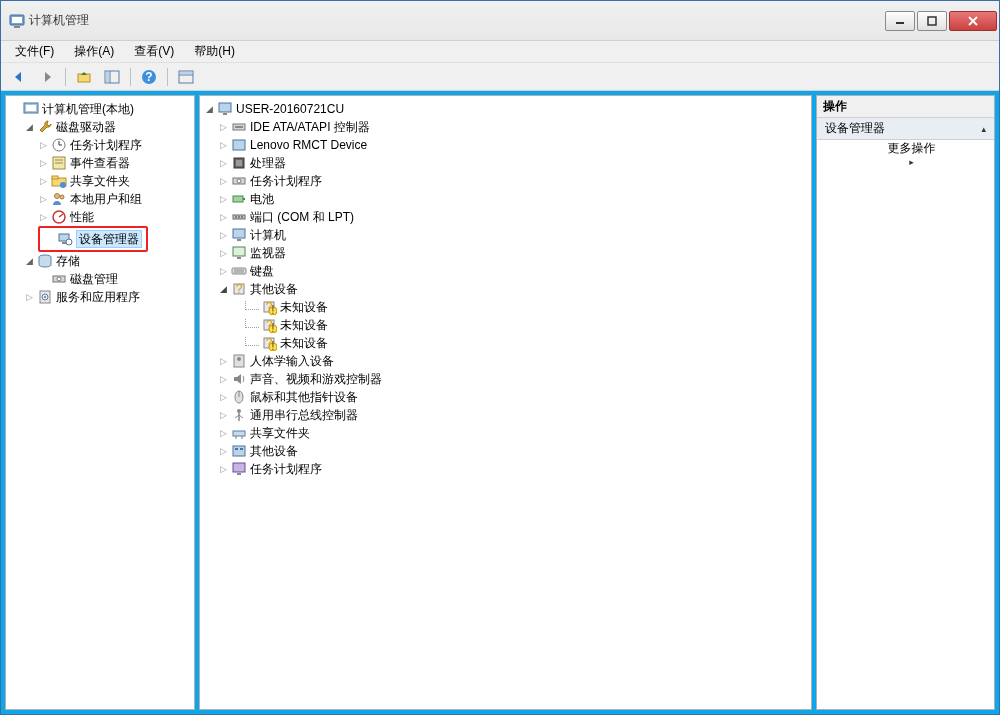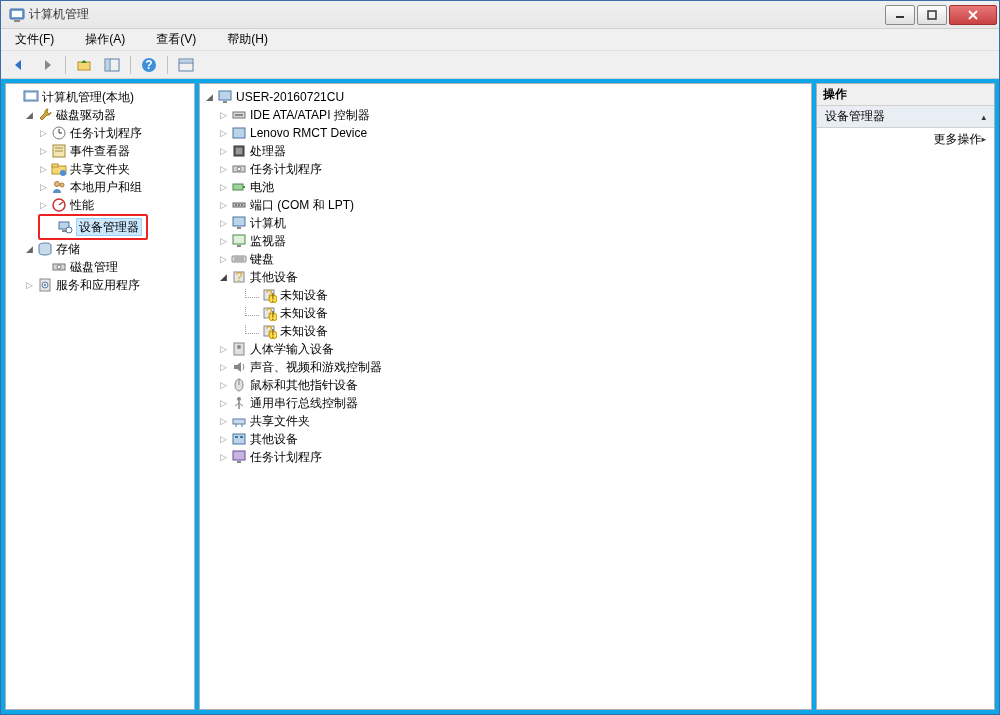--- a/index.html
+++ b/index.html
@@ -1,28 +1,28 @@
 <!DOCTYPE html>
 <html><head>
   <meta charset="utf-8">
   <style>
     * { margin: 0; padding: 0; box-sizing: border-box; font-family: "Microsoft YaHei", "SimSun", Tahoma, sans-serif; font-size: 12px; }
     body { background: #fff; width: 1000px; height: 715px; overflow: hidden; position: relative; }
 
     .window { width: 1000px; height: 715px; border: 1px solid #3a6ea5; background: #fff; display: flex; flex-direction: column; }
 
-    .titlebar { height: 28px; background: linear-gradient(to bottom, #f0f0f0 0%, #e8e8e8 100%); display: flex; align-items: center; padding: 0 2px; border-bottom: 1px solid #d0d0d0; }
+    .titlebar { height: 40px; background: linear-gradient(to bottom, #f0f0f0 0%, #e8e8e8 100%); display: flex; align-items: center; padding: 0 2px; border-bottom: 1px solid #d0d0d0; }
     .titlebar-icon { width: 16px; height: 16px; margin: 0 4px 0 6px; }
     .titlebar-text { flex: 1; color: #333; }
     .win-controls { display: flex; gap: 0; margin-right: 0; }
     .win-btn { width: 30px; height: 20px; border: 1px solid #8a8a8a; border-radius: 2px; margin-left: 2px; display: flex; align-items: center; justify-content: center; cursor: pointer; background: linear-gradient(to bottom, #fefefe, #e0e0e0); }
     .win-btn.close { background: linear-gradient(to bottom, #e87878, #c94141); border-color:#a03030; width: 48px; }
     .win-btn svg { display: block; }
 
-    .menubar { height: 22px; background: #f0f0f0; display: flex; align-items: center; padding: 0 6px; border-bottom: 1px solid #e0e0e0; gap: 15px; }
+    .menubar { height: 22px; background: #f0f0f0; display: flex; align-items: center; padding: 0 6px; border-bottom: 1px solid #e0e0e0; gap: 4px; }
     .menu-item { padding: 2px 8px; cursor: pointer; }
 
     .toolbar { height: 28px; background: #f0f0f0; display: flex; align-items: center; padding: 0 6px; border-bottom: 1px solid #d0d0d0; gap: 4px; }
     .tool-btn { width: 24px; height: 22px; display: flex; align-items: center; justify-content: center; cursor: pointer; border: 1px solid transparent; }
     .tool-sep { width: 1px; height: 18px; background: #c0c0c0; margin: 0 2px; }
 
     .content { flex: 1; display: flex; padding: 4px; background: #0ea5e9; gap: 4px; overflow: hidden; }
     .panel { background: #fff; border: 1px solid #b0b0b0; overflow: auto; position: relative; }
     .panel.left { width: 190px; }
     .panel.middle { flex: 1; }
@@ -32,21 +32,21 @@
     .tree-node { display: flex; align-items: center; height: 18px; white-space: nowrap; cursor: pointer; padding-left: 2px;}
     .tree-node.selected-highlight .label-wrap { background: #cce8ff; border: 1px solid #99d1ff; padding:0 2px;}
     .red-highlight { border: 2px solid #ee2222; border-radius:2px; padding:2px 4px;}
     .expander { width: 11px; height: 11px; display: inline-flex; align-items:center; justify-content:center; margin-right: 2px; cursor:pointer; font-size:9px; color:#666;}
     .expander.hidden { visibility: hidden; }
     .node-icon { width: 16px; height: 16px; display:inline-flex; align-items:center; justify-content:center; margin-right: 3px; }
     .indent-0{padding-left:4px;}.indent-1{padding-left:18px;}.indent-2{padding-left:32px;}
     
     .actions-header{ height:22px; background:#f0f0f0; border-bottom: 1px solid #d0d0d0; display:flex;align-items:center; padding:0 6px; font-weight:bold;}
     .actions-sub{ height:22px; background:#e9eef5; border-bottom:1px solid #d0d0d0; display:flex; align-items:center; justify-content:space-between; padding:0 8px;}
-    .actions-item{ height:22px; display:flex; align-items:center; justify-content:flex-end; padding:0 8px 0 20px; cursor:pointer;}
+    .actions-item{ height:22px; display:flex; align-items:center; justify-content:space-between; padding:0 8px 0 20px; cursor:pointer;flex-direction:column;}
     .tri{ font-size:9px; color:#333;}
 
     .label-wrap{ line-height:16px; }
 
     
     .ico{ width:16px;height:16px; }
   </style>
 </head>
 <body>
 

